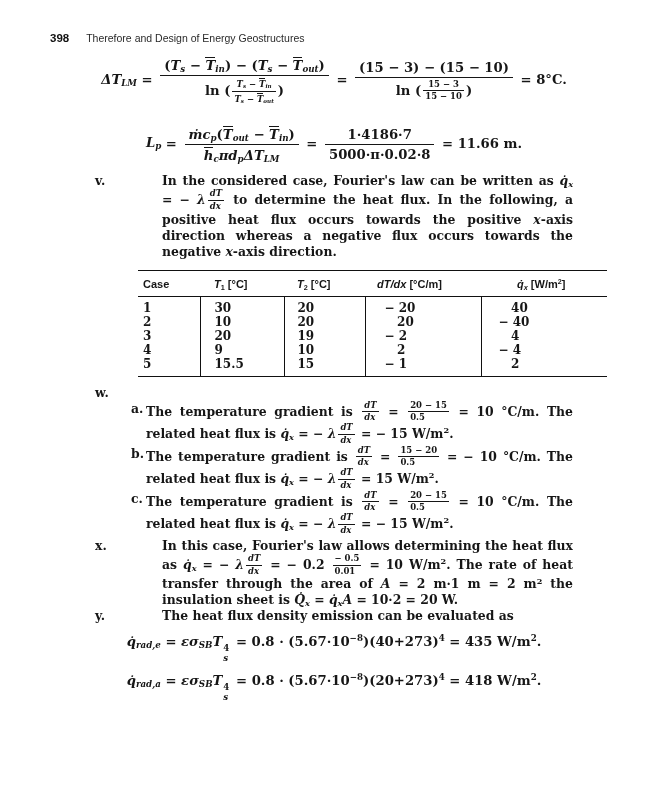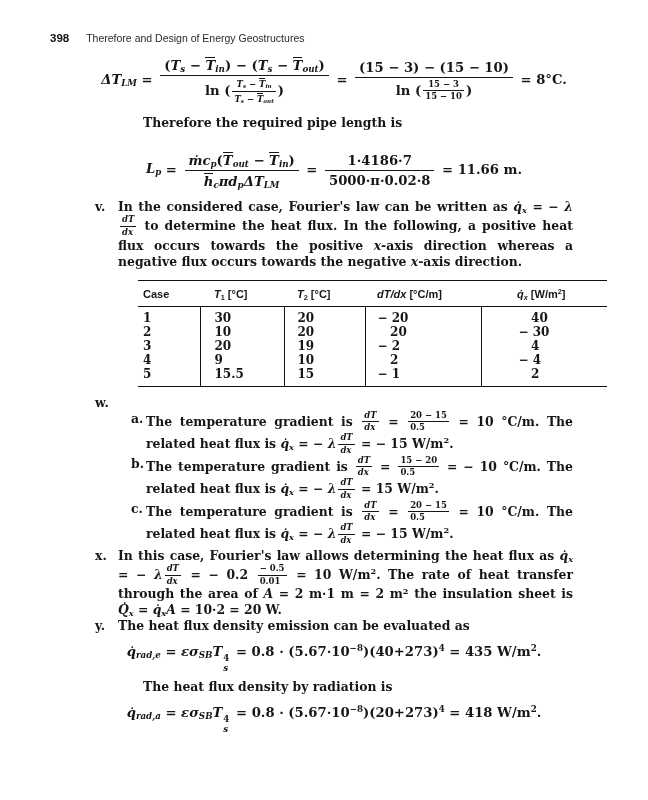--- a/index.html
+++ b/index.html
@@ -44,21 +44,21 @@
   .ss{display:inline-flex;flex-direction:column;align-items:flex-start;
     font-size:0.66em;line-height:1.1;vertical-align:-5px;margin:0 2px 0 1px;}
   .ss>span{display:block;}
 
   .para-ind{margin:10px 0 0 48px;}
   .rad-intro{margin:6px 0 0 48px;}
 
   
   .item{display:flex;margin-top:10px;}
   .item .mk{width:23px;flex:none;}
-  .item .tx{flex:1;text-align:justify;text-align-last:left;}
+  .item .tx{flex:1;text-align:justify;text-align-last:left;margin-left:44px;}
   .item-w{margin-top:8px;}
   .subitem{display:flex;margin-left:36px;}
   .subitem .mk{width:15px;flex:none;}
   .subitem .tx{flex:1;text-align:justify;text-align-last:left;}
   .note{margin:2px 0 0 18px;text-indent:15px;text-align:justify;text-align-last:left;}
   .item-x{margin-top:2px;}
   .item-y{margin-top:0;}
 
   
   .dtable{border-collapse:collapse;table-layout:fixed;width:389px;
@@ -70,38 +70,37 @@
   .dtable tbody tr:last-child td{padding-bottom:5px;}
   .dtable .c1{width:57px;}
   .dtable .c2{width:70px;}
   .dtable .c3{width:68px;}
   .dtable .c4{width:104px;}
   .dtable .c5{width:90px;}
   .dtable th.c1,.dtable td.c1{padding-left:5px;}
   .dtable th.c2,.dtable td.c2{padding-left:14px;}
   .dtable th.c3,.dtable td.c3{padding-left:13px;}
   .dtable th.c4{padding-left:12px;}
-  .dtable td.c4{padding-left:12px;}
+  .dtable td.c4{padding-left:19px;}
   .dtable th.c5{padding-left:36px;}
-  .dtable td.c5{padding-left:37px;}
+  .dtable td.c5{padding-left:17px;}
   .dtable td.c1,.dtable td.c2,.dtable td.c3,.dtable td.c4{border-right:1.2px solid #111;}
 </style>
 </head>
 <body>
 
 <div class="header">
   <span class="pnum">398</span>
   <span>Therefore and Design of Energy Geostructures</span>
 </div>
 
 <div class="content">
 
   <div class="eq eq1"><i>ΔT</i><sub><i>LM</i></sub> = <span class="fr"><span class="nu">(<i>T<sub>s</sub></i> − <span class="ov"><i>T</i></span><sub><i>in</i></sub>) − (<i>T<sub>s</sub></i> − <span class="ov"><i>T</i></span><sub><i>out</i></sub>)</span><span class="de">ln (<span class="sfr"><span class="nu"><i>T<sub>s</sub></i> − <span class="ov"><i>T</i></span><sub><i>in</i></sub></span><span class="de"><i>T<sub>s</sub></i> − <span class="ov"><i>T</i></span><sub><i>out</i></sub></span></span>)</span></span> = <span class="fr"><span class="nu">(15 − 3) − (15 − 10)</span><span class="de">ln (<span class="sfr"><span class="nu">15 − 3</span><span class="de">15 − 10</span></span>)</span></span> = 8°C.</div>
 
-  <div class="para-ind">Therefore the required pipe length is</div>
 
   <div class="eq eq2"><i>L<sub>p</sub></i> = <span class="fr"><span class="nu"><i>ṁc<sub>p</sub></i>(<span class="ov"><i>T</i></span><sub><i>out</i></sub> − <span class="ov"><i>T</i></span><sub><i>in</i></sub>)</span><span class="de"><span class="ov"><i>h</i></span><sub><i>c</i></sub><i>πd<sub>p</sub>ΔT</i><sub><i>LM</i></sub></span></span> = <span class="fr"><span class="nu">1·4186·7</span><span class="de">5000·π·0.02·8</span></span> = 11.66 m.</div>
 
   <div class="item">
     <span class="mk">v.</span>
     <div class="tx">In the considered case, Fourier's law can be written as <i>q̇<sub>x</sub></i> = − <i>λ</i><span class="sfr"><span class="nu"><i>dT</i></span><span class="de"><i>dx</i></span></span> to determine the heat flux. In the following, a positive heat flux occurs towards the positive <i>x</i>-axis direction whereas a negative flux occurs towards the negative <i>x</i>-axis direction.</div>
   </div>
 
   <table class="dtable">
     <thead>
@@ -119,21 +118,21 @@
         <td class="c2">30</td>
         <td class="c3">20</td>
         <td class="c4">− 20</td>
         <td class="c5">&nbsp;&nbsp;&nbsp;40</td>
       </tr>
       <tr>
         <td class="c1">2</td>
         <td class="c2">10</td>
         <td class="c3">20</td>
         <td class="c4">&nbsp;&nbsp;&nbsp;20</td>
-        <td class="c5">− 30</td>
+        <td class="c5">− 40</td>
       </tr>
       <tr>
         <td class="c1">3</td>
         <td class="c2">20</td>
         <td class="c3">19</td>
         <td class="c4">− 2</td>
         <td class="c5">&nbsp;&nbsp;&nbsp;4</td>
       </tr>
       <tr>
         <td class="c1">4</td>
@@ -178,20 +177,19 @@
   <div class="item item-y">
     <span class="mk">y.</span>
     <div class="tx">The heat flux density emission can be evaluated as</div>
   </div>
 
   <div class="eq eq3"><i>q̇</i><sub><i>rad,e</i></sub> = <i>εσ</i><sub><i>SB</i></sub><i>T</i><span class="ss">
         <span>4</span>
         <span><i>s</i></span>
       </span> = 0.8 · (5.67·10<sup>−8</sup>)(40+273)<sup>4</sup> = 435 W/m<sup>2</sup>.</div>
 
-  <div class="rad-intro">The heat flux density by radiation is</div>
 
   <div class="eq eq4"><i>q̇</i><sub><i>rad,a</i></sub> = <i>εσ</i><sub><i>SB</i></sub><i>T</i><span class="ss">
         <span>4</span>
         <span><i>s</i></span>
       </span> = 0.8 · (5.67·10<sup>−8</sup>)(20+273)<sup>4</sup> = 418 W/m<sup>2</sup>.</div>
 
 </div>
 
 </body></html>

